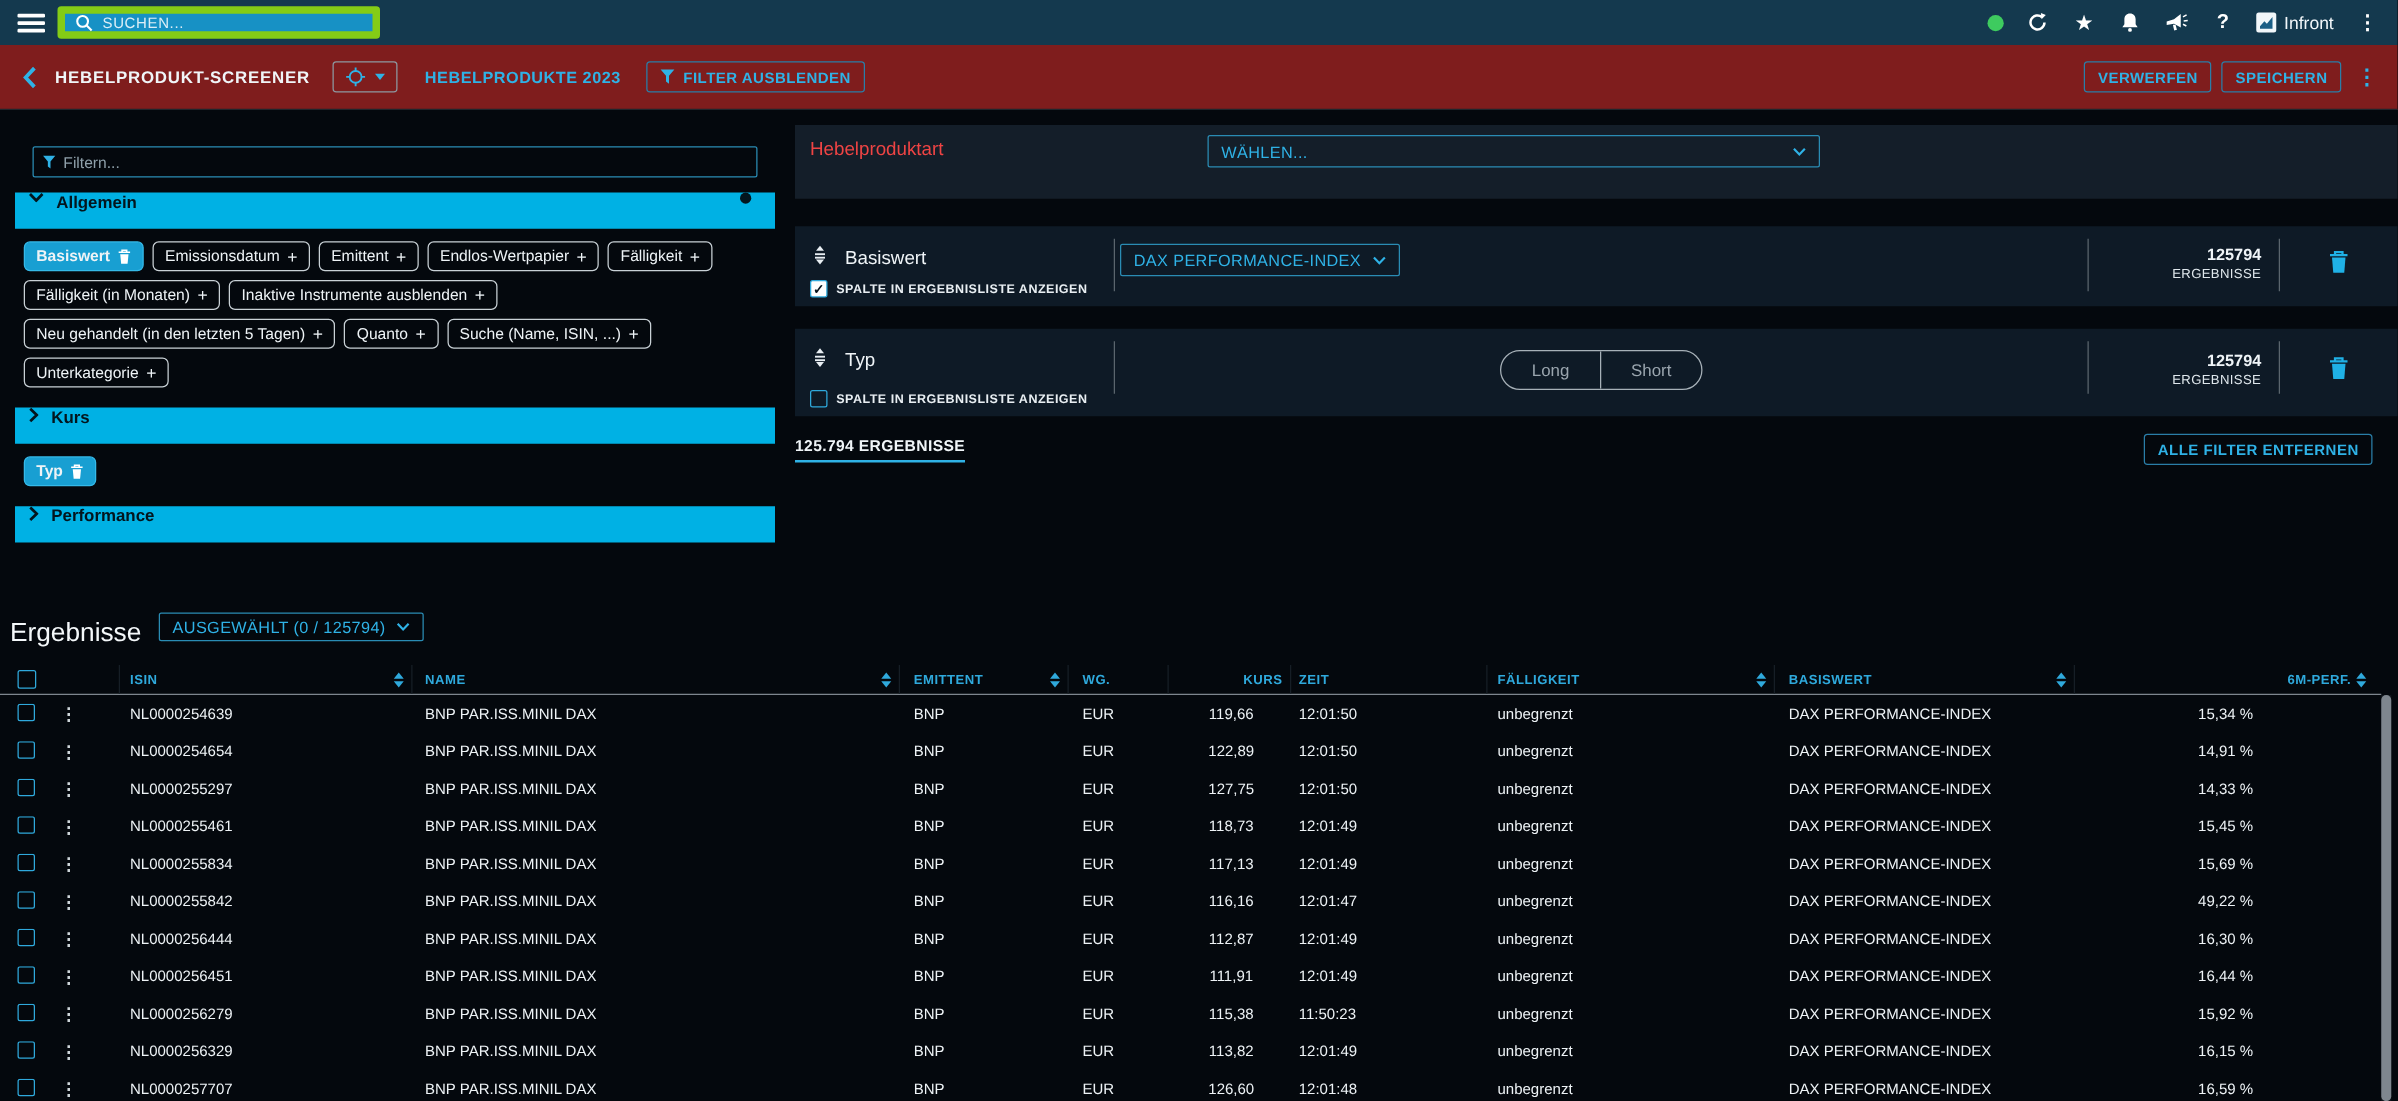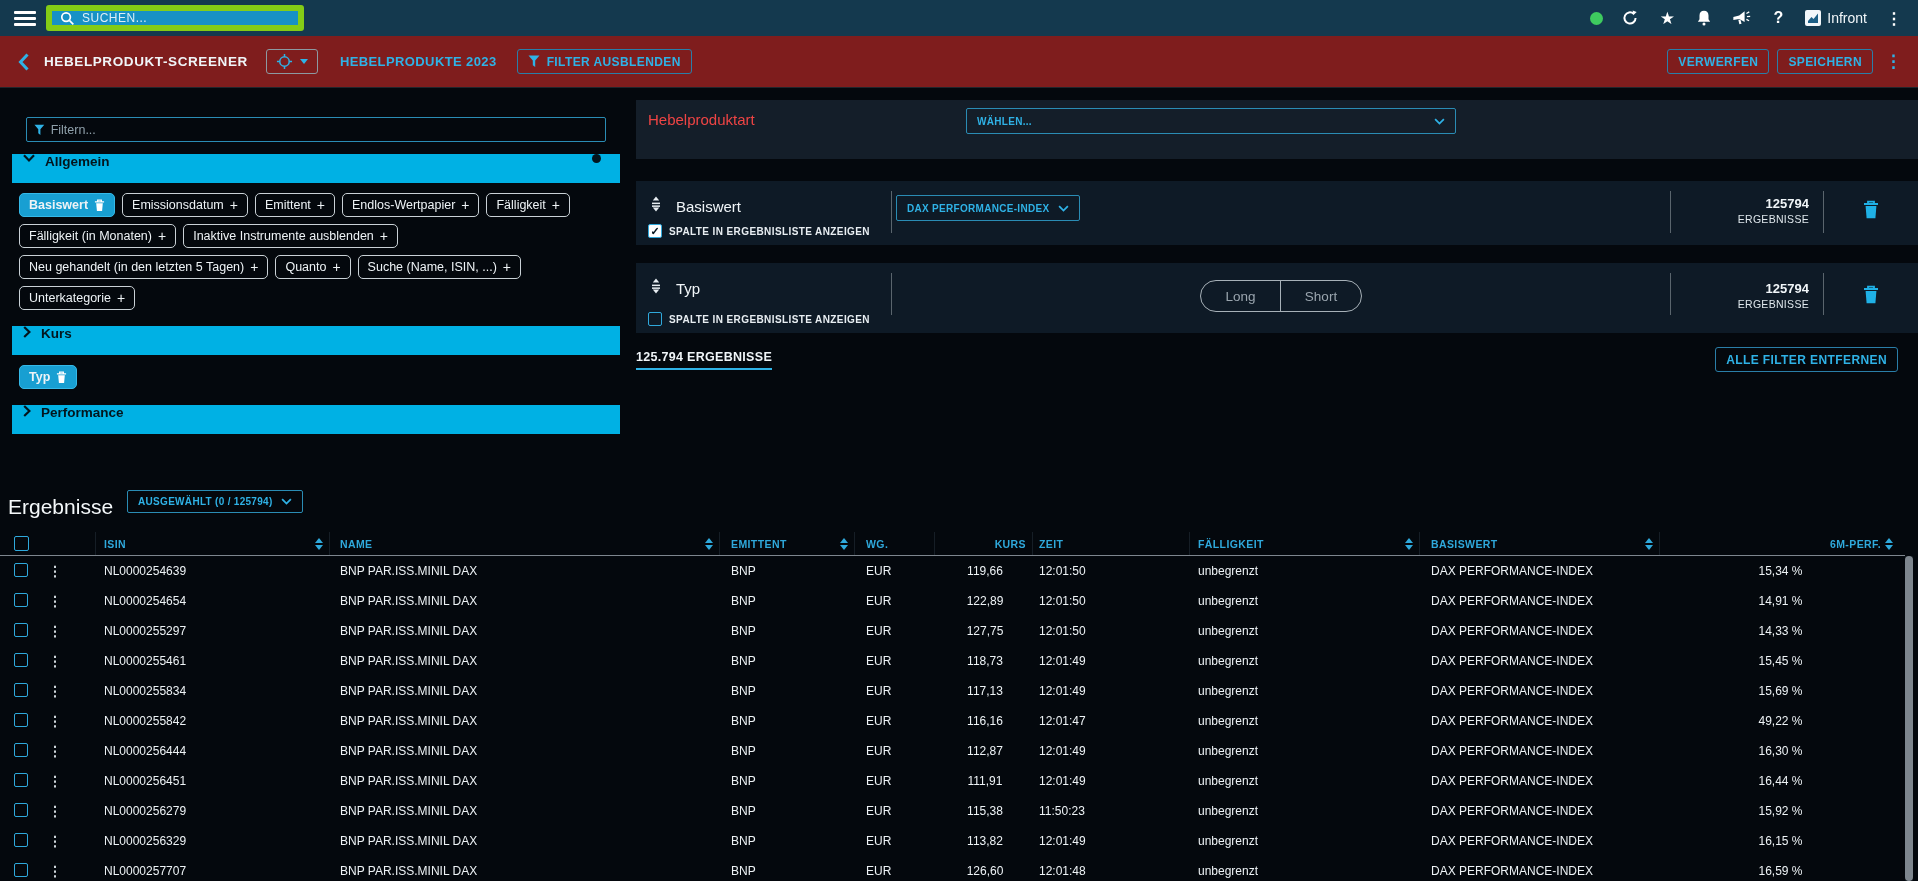--- a/index.html
+++ b/index.html
@@ -72,21 +72,21 @@
   .chip.active { background:#189fd2; border-color:#35b9e8; }
   .chip.active .chip-label { font-weight:700; }
   .chip.active .chip-trash { display:inline-flex; }
 
   
   .editor { position:absolute; left:636px; top:100px; width:1282px; }
   .product-strip { height:59px; background:#141e29; display:flex; align-items:center; }
   .product-strip .plabel { font-size:15px; color:#ef4444; margin-left:12px; width:318px;
                            align-self:flex-start; margin-top:11px; }
   .select { height:26px; border:1px solid #2a8cb4; border-radius:2px; display:flex; align-items:center;
-            color:#2fb2e6; font-size:10px; font-weight:700; letter-spacing:.3px; padding:0 10px;
+            color:#2fb2e6; font-size:13px; font-weight:400; letter-spacing:.3px; padding:0 10px;
             cursor:pointer; align-self:flex-start; margin-top:8px; }
   .select .sel-text { margin-right:auto; }
   .product-select { width:490px; }
   .frow { position:relative; background:#0e1a26; display:flex; margin-top:0; }
   .frow-basiswert { margin-top:22px; height:64px; }
   .frow-typ { margin-top:18px; height:70px; }
   .frow .handle { width:16px; margin-left:12px; margin-top:15px; flex:0 0 auto; }
   .frow .flabel { font-size:15px; color:#f0f5f8; margin-left:12px; margin-top:17px; width:215px; }
   .vdiv { width:1px; background:#5a656d; margin-top:10px; height:42px; flex:0 0 auto; }
   .frow-mid { flex:1 1 auto; display:flex; }

